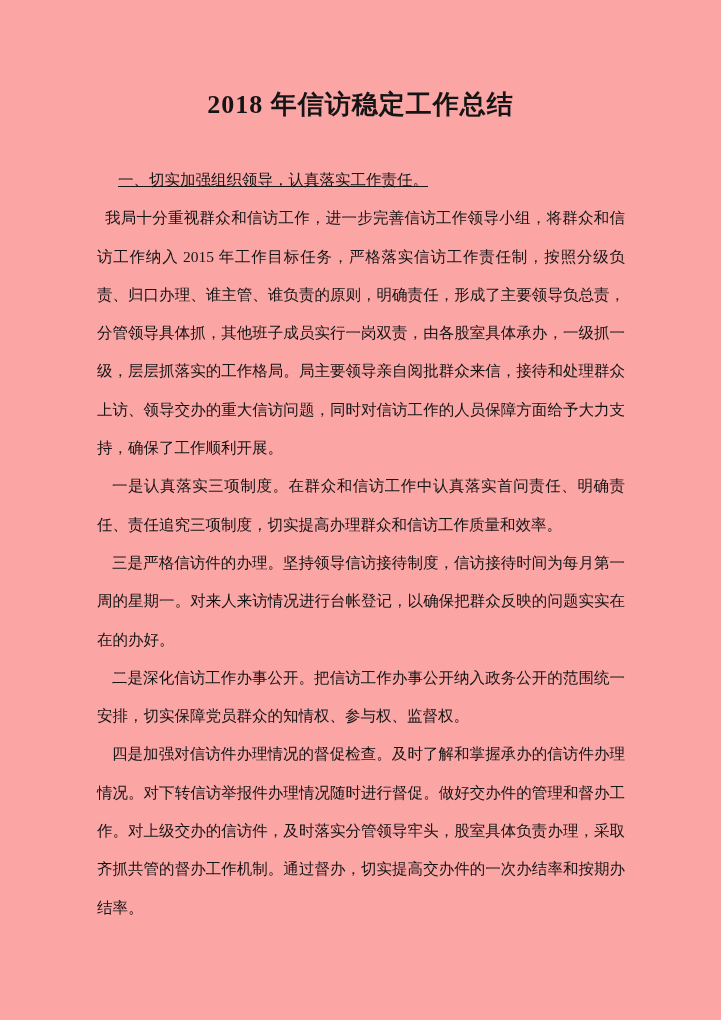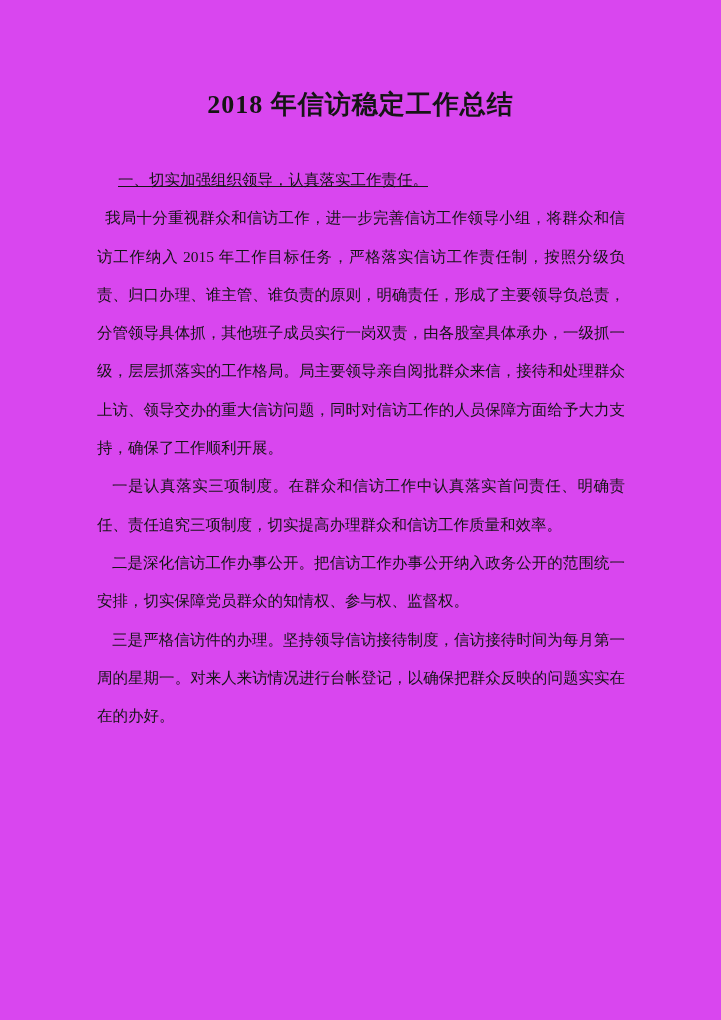--- a/index.html
+++ b/index.html
@@ -11,21 +11,21 @@
     width: 721px;
     height: 1020px;
     overflow: hidden;
     font-family: "Liberation Serif", "DejaVu Serif", serif;
     color: #151515;
   }
   .page {
     position: relative;
     width: 721px;
     height: 1020px;
-    background: #d946ef;
+    background: #fca5a5;
   }
   .doc-title {
     margin: 0;
     padding-top: 88px;
     text-align: center;
     font-size: 26px;
     line-height: 34px;
     font-weight: bold;
     letter-spacing: 1px;
     white-space: nowrap;
@@ -48,16 +48,17 @@
 </style>
 </head>
 <body>
 
 <div class="page">
   <h1 class="doc-title">2018 年信访稳定工作总结</h1>
   <div class="doc-body">
       <p class="para para-heading">一、切实加强组织领导，认真落实工作责任。</p>
       <p class="para para-body">我局十分重视群众和信访工作，进一步完善信访工作领导小组，将群众和信访工作纳入 2015 年工作目标任务，严格落实信访工作责任制，按照分级负责、归口办理、谁主管、谁负责的原则，明确责任，形成了主要领导负总责，分管领导具体抓，其他班子成员实行一岗双责，由各股室具体承办，一级抓一级，层层抓落实的工作格局。局主要领导亲自阅批群众来信，接待和处理群众上访、领导交办的重大信访问题，同时对信访工作的人员保障方面给予大力支持，确保了工作顺利开展。</p>
       <p class="para para-subitem">一是认真落实三项制度。在群众和信访工作中认真落实首问责任、明确责任、责任追究三项制度，切实提高办理群众和信访工作质量和效率。</p>
+      <p class="para para-subitem">三是严格信访件的办理。坚持领导信访接待制度，信访接待时间为每月第一周的星期一。对来人来访情况进行台帐登记，以确保把群众反映的问题实实在在的办好。</p>
       <p class="para para-subitem">二是深化信访工作办事公开。把信访工作办事公开纳入政务公开的范围统一安排，切实保障党员群众的知情权、参与权、监督权。</p>
-      <p class="para para-subitem">三是严格信访件的办理。坚持领导信访接待制度，信访接待时间为每月第一周的星期一。对来人来访情况进行台帐登记，以确保把群众反映的问题实实在在的办好。</p>
+      <p class="para para-subitem">四是加强对信访件办理情况的督促检查。及时了解和掌握承办的信访件办理情况。对下转信访举报件办理情况随时进行督促。做好交办件的管理和督办工作。对上级交办的信访件，及时落实分管领导牢头，股室具体负责办理，采取齐抓共管的督办工作机制。通过督办，切实提高交办件的一次办结率和按期办结率。</p>
     </div>
 </div>
 
 </body></html>

